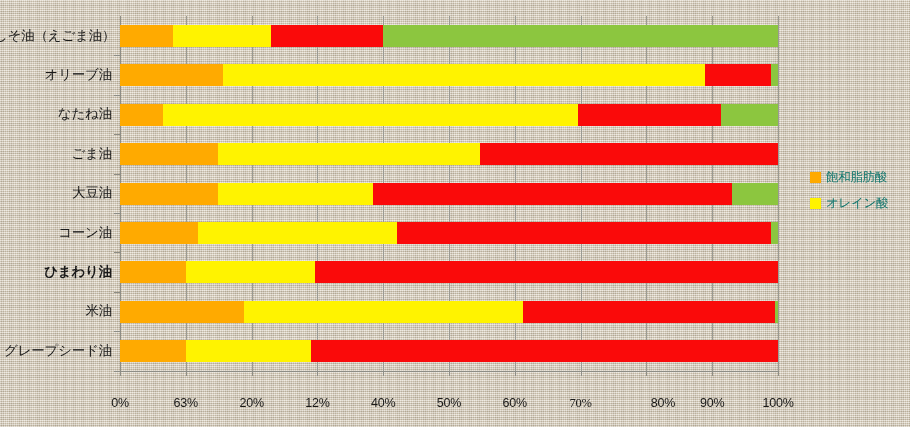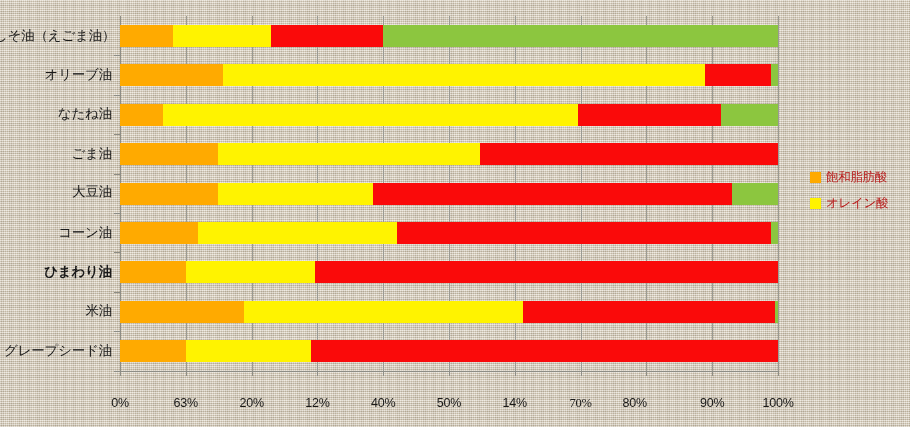--- a/index.html
+++ b/index.html
@@ -70,21 +70,21 @@
     width:98px;
   }
   .legend-item{
     display:flex;align-items:center;
     height:26px;
   }
   .swatch{
     width:11px;height:11px;margin-right:5px;flex:0 0 auto;
   }
   .legend-text{
-    font-size:12.5px;color:#b91c1c;white-space:nowrap;letter-spacing:-0.3px;
+    font-size:12.5px;color:#0f766e;white-space:nowrap;letter-spacing:-0.3px;
   }
 </style>
 </head>
 <body>
 
 <div id="texture"></div>
 
 <div id="chart-root">
 
   <div id="gridlines">
@@ -132,21 +132,21 @@
       </div>
       <div class="cat-wrap" style="top: 55.4px;">
         <div class="cat-label">オリーブ油</div>
       </div>
       <div class="cat-wrap" style="top: 94.8px;">
         <div class="cat-label">なたね油</div>
       </div>
       <div class="cat-wrap" style="top: 134.2px;">
         <div class="cat-label">ごま油</div>
       </div>
-      <div class="cat-wrap" style="top: 173.6px; font-family: Liberation Mono, monospace;">
+      <div class="cat-wrap" style="top: 173.6px;">
         <div class="cat-label">大豆油</div>
       </div>
       <div class="cat-wrap" style="top: 213px;">
         <div class="cat-label">コーン油</div>
       </div>
       <div class="cat-wrap" style="top: 252.4px; font-weight: bold;">
         <div class="cat-label">ひまわり油</div>
       </div>
       <div class="cat-wrap" style="top: 291.8px;">
         <div class="cat-label">米油</div>
@@ -208,23 +208,23 @@
         <div class="seg" title="リノール酸 71%" style="left: 310.82px; width: 467.18px; top: 9px; background: rgb(250, 10, 10); position: absolute;"></div>
       </div>
     </div>
   <div id="xlabels">
       <div class="xlabel" style="left: 90px;">0%</div>
       <div class="xlabel" style="left: 155.8px;">63%</div>
       <div class="xlabel" style="left: 221.6px;">20%</div>
       <div class="xlabel" style="left: 287.4px;">12%</div>
       <div class="xlabel" style="left: 353.2px;">40%</div>
       <div class="xlabel" style="left: 419px;">50%</div>
-      <div class="xlabel" style="left: 484.8px;">14%</div>
+      <div class="xlabel" style="left: 484.8px;">60%</div>
       <div class="xlabel" style="left: 550.6px; font-family: Liberation Serif, serif;">70%</div>
-      <div class="xlabel" style="left: 587px; text-align: right;">80%</div>
+      <div class="xlabel" style="left: 633px;">80%</div>
       <div class="xlabel" style="left: 682.2px;">90%</div>
       <div class="xlabel" style="left: 748px;">100%</div>
     </div>
 
   <div class="legend" id="legend">
       <div class="legend-item">
         <span class="swatch" style="background: rgb(255, 170, 0);"></span>
         <span class="legend-text">飽和脂肪酸</span>
       </div>
       <div class="legend-item">

